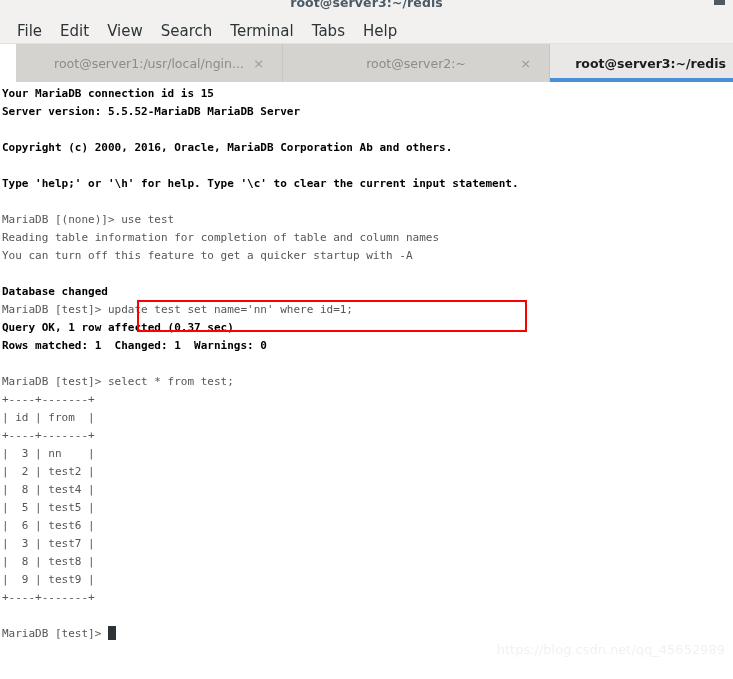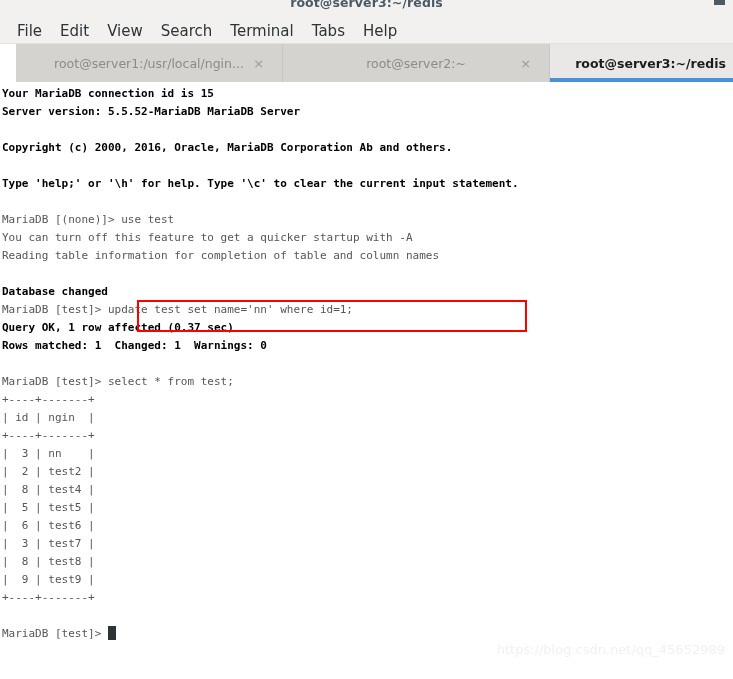--- a/index.html
+++ b/index.html
@@ -215,31 +215,31 @@
 <div class="terminal" id="terminal">
 
   <div class="term-line bold">Your MariaDB connection id is 15</div>
     <div class="term-line bold">Server version: 5.5.52-MariaDB MariaDB Server</div>
     <div class="term-line">&nbsp;</div>
     <div class="term-line bold">Copyright (c) 2000, 2016, Oracle, MariaDB Corporation Ab and others.</div>
     <div class="term-line">&nbsp;</div>
     <div class="term-line bold">Type 'help;' or '\h' for help. Type '\c' to clear the current input statement.</div>
     <div class="term-line">&nbsp;</div>
     <div class="term-line">MariaDB [(none)]&gt; use test</div>
+    <div class="term-line">Reading table information for completion of table and column names</div>
     <div class="term-line">You can turn off this feature to get a quicker startup with -A</div>
-    <div class="term-line">Reading table information for completion of table and column names</div>
     <div class="term-line">&nbsp;</div>
     <div class="term-line bold">Database changed</div>
     <div class="term-line">MariaDB [test]&gt; update test set name='nn' where id=1;</div>
     <div class="term-line bold">Query OK, 1 row affected (0.37 sec)</div>
     <div class="term-line bold">Rows matched: 1  Changed: 1  Warnings: 0</div>
     <div class="term-line">&nbsp;</div>
     <div class="term-line">MariaDB [test]&gt; select * from test;</div>
     <div class="term-line">+----+-------+</div>
-    <div class="term-line">| id | ngin  |</div>
+    <div class="term-line">| id | from  |</div>
     <div class="term-line">+----+-------+</div>
     <div class="term-line">|  3 | nn    |</div>
     <div class="term-line">|  2 | test2 |</div>
     <div class="term-line">|  8 | test4 |</div>
     <div class="term-line">|  5 | test5 |</div>
     <div class="term-line">|  6 | test6 |</div>
     <div class="term-line">|  3 | test7 |</div>
     <div class="term-line">|  8 | test8 |</div>
     <div class="term-line">|  9 | test9 |</div>
     <div class="term-line">+----+-------+</div>

